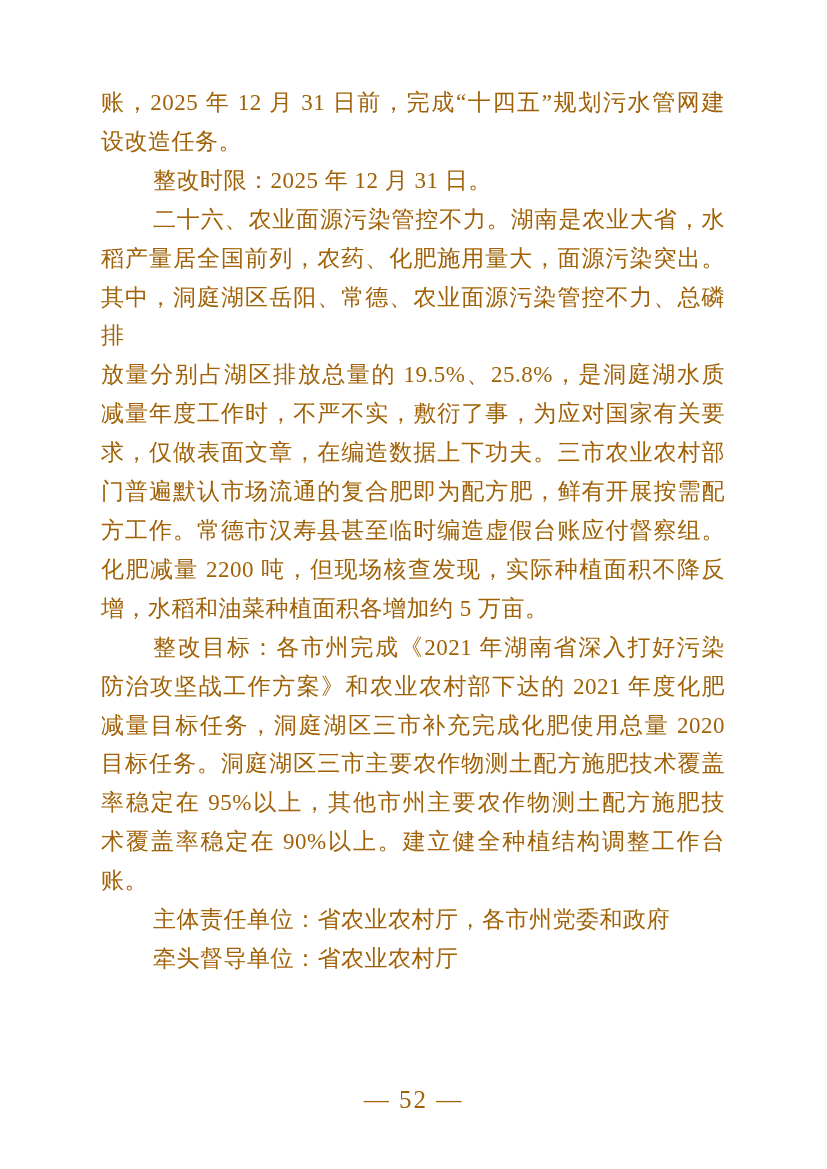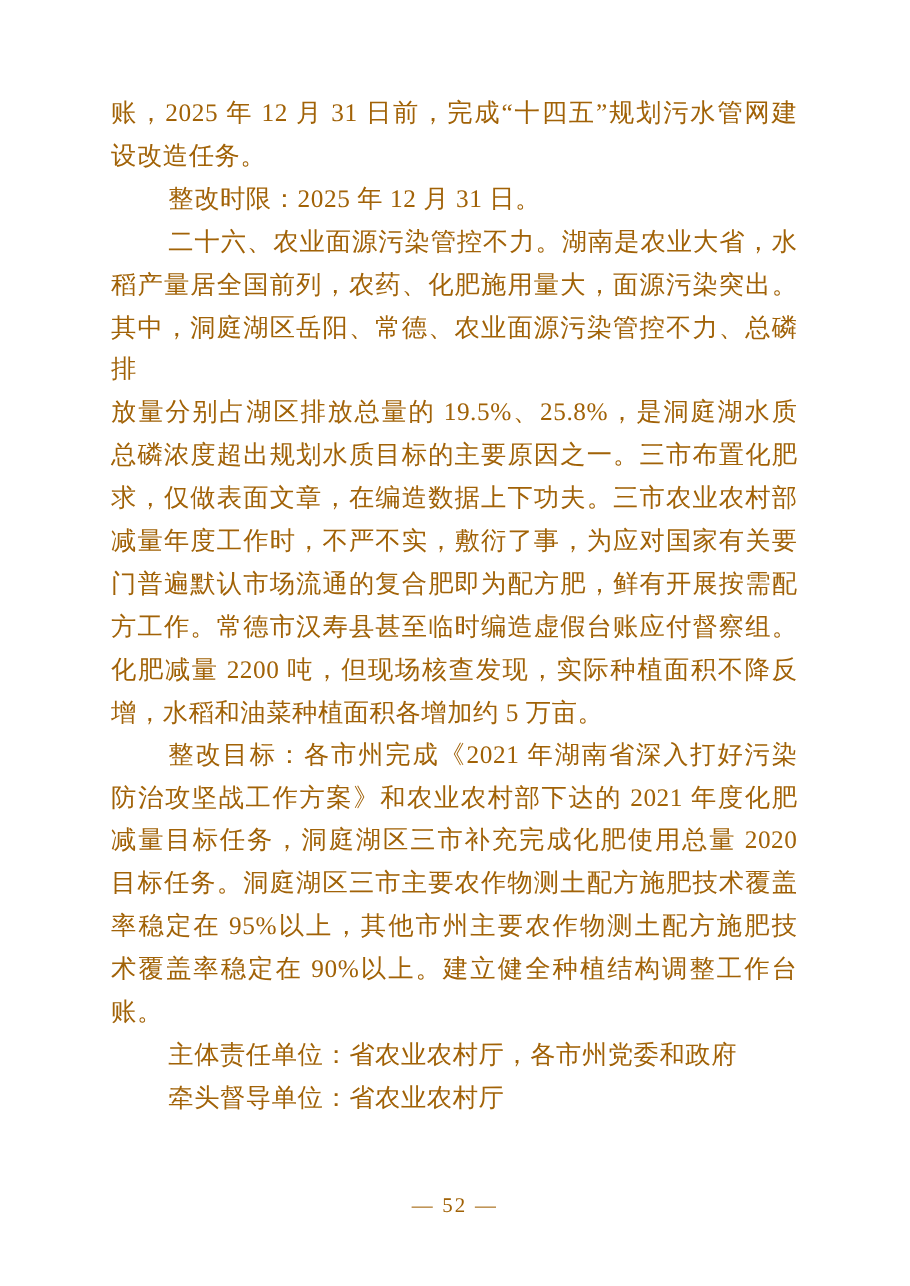--- a/index.html
+++ b/index.html
@@ -35,39 +35,38 @@
   }
   .line.indent {
     text-indent: 52px;
   }
   .footer {
     position: absolute;
     left: 0;
     top: 1086px;
     width: 827px;
     text-align: center;
-    font-size: 19px;
+    font-size: 25px;
     letter-spacing: 2px;
   }
 </style>
 </head>
 <body>
 
 <div class="page">
   <div class="text-block">
     <div class="line">账，2025 年 12 月 31 日前，完成“十四五”规划污水管网建</div>
     <div class="line end">设改造任务。</div>
     <div class="line indent end">整改时限：2025 年 12 月 31 日。</div>
     <div class="line indent">二十六、农业面源污染管控不力。湖南是农业大省，水</div>
     <div class="line">稻产量居全国前列，农药、化肥施用量大，面源污染突出。</div>
     <div class="line">其中，洞庭湖区岳阳、常德、农业面源污染管控不力、总磷排</div>
     <div class="line">放量分别占湖区排放总量的 19.5%、25.8%，是洞庭湖水质</div>
-    <div class="line">总磷浓度超出规划水质目标的主要原因之一。三市布置化肥</div>
+    <div class="line">减量年度工作时，不严不实，敷衍了事，为应对国家有关要</div>
     <div class="line">求，仅做表面文章，在编造数据上下功夫。三市农业农村部</div>
-    <div class="line">减量年度工作时，不严不实，敷衍了事，为应对国家有关要</div>
     <div class="line">门普遍默认市场流通的复合肥即为配方肥，鲜有开展按需配</div>
     <div class="line">方工作。常德市汉寿县甚至临时编造虚假台账应付督察组。</div>
     <div class="line">化肥减量 2200 吨，但现场核查发现，实际种植面积不降反</div>
     <div class="line end">增，水稻和油菜种植面积各增加约 5 万亩。</div>
     <div class="line indent">整改目标：各市州完成《2021 年湖南省深入打好污染</div>
     <div class="line">防治攻坚战工作方案》和农业农村部下达的 2021 年度化肥</div>
     <div class="line">减量目标任务，洞庭湖区三市补充完成化肥使用总量 2020</div>
     <div class="line">目标任务。洞庭湖区三市主要农作物测土配方施肥技术覆盖</div>
     <div class="line">率稳定在 95%以上，其他市州主要农作物测土配方施肥技</div>
     <div class="line">术覆盖率稳定在 90%以上。建立健全种植结构调整工作台</div>

